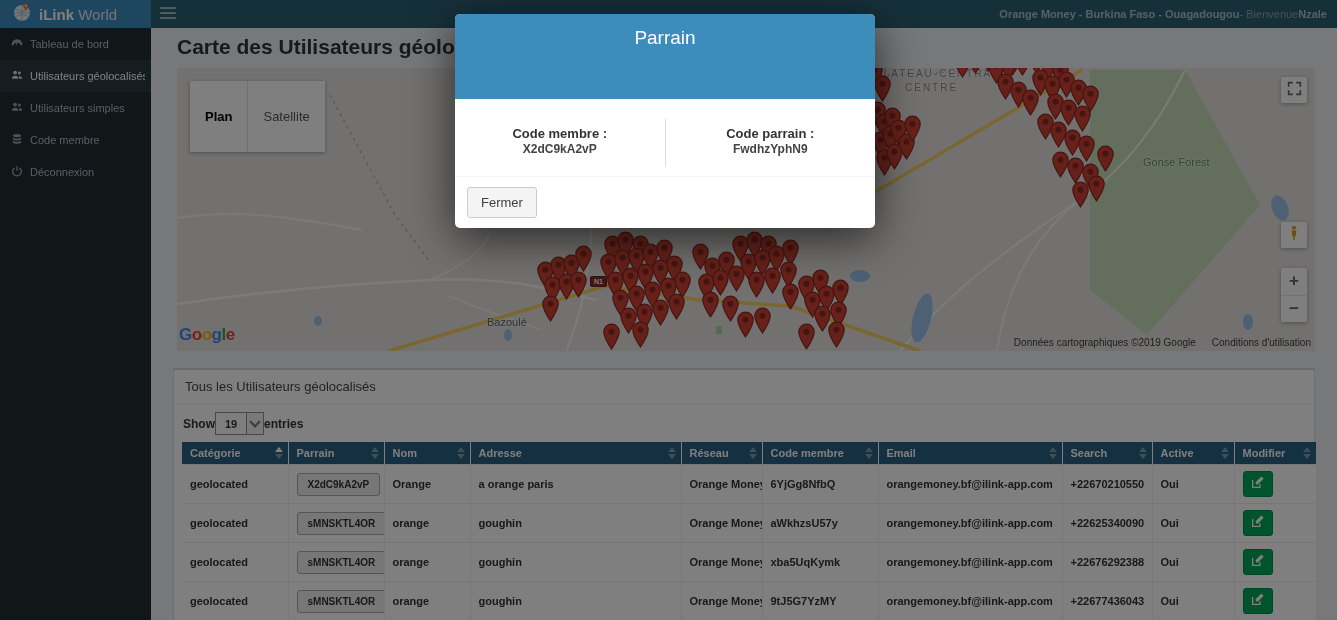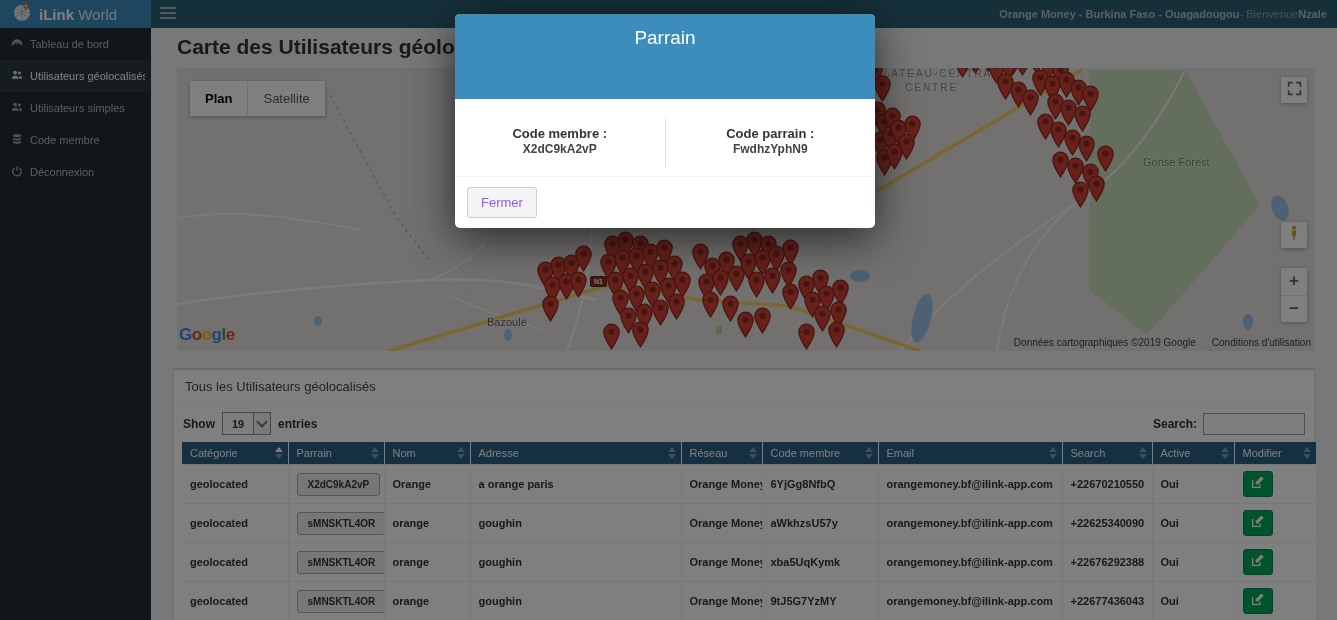--- a/index.html
+++ b/index.html
@@ -37,49 +37,49 @@
   .map-panel{position:absolute;left:26px;top:40px;width:1138px;height:283px;background:#e5e3df;overflow:hidden;}
   .map-svg{position:absolute;left:0;top:0;}
   .map-label{position:absolute;color:#6b6f74;text-shadow:0 0 2px #f5f3ef,0 0 2px #f5f3ef;white-space:nowrap;}
   .lbl-region{font-size:10px;letter-spacing:2px;color:#85878a;}
   .lbl-forest{color:#5a8f52;font-size:11px;}
   .lbl-town{font-size:11px;color:#5c6065;}
   .route-badge{position:absolute;background:#8c2f24;color:#fff;font-size:7px;font-weight:bold;
                padding:1px 3px;border-radius:2px;border:1px solid #6d241b;line-height:1;}
   .marker{position:absolute;width:17px;height:27px;margin:-27px 0 0 -8px;}
   .maptype{position:absolute;left:13px;top:13px;display:flex;gap:1px;box-shadow:0 1px 4px rgba(0,0,0,.3);z-index:3;}
-  .maptype .mt-btn{height:35px;display:flex;align-items:center;padding:0 15px;background:#fff;
+  .maptype .mt-btn{height:35px;display:flex;align-items:center;padding:18px 15px;background:#fff;
                    font-size:13px;color:#565656;cursor:pointer;}
   .maptype .mt-btn.sel{font-weight:bold;color:#000;}
   .gm-btn{position:absolute;right:8px;background:#fff;box-shadow:0 1px 4px rgba(0,0,0,.3);
           display:flex;align-items:center;justify-content:center;cursor:pointer;z-index:3;}
   .fullscreen{top:9px;width:26px;height:26px;border-radius:2px;}
   .pegman{top:154px;width:26px;height:26px;border-radius:2px;}
   .zoomctl{top:200px;width:26px;height:54px;border-radius:2px;flex-direction:column;padding:0;}
   .zoomctl .z{flex:1;width:100%;display:flex;align-items:center;justify-content:center;
               font-size:17px;font-weight:bold;color:#666;cursor:pointer;}
   .zoomctl .z + .z{border-top:1px solid #e6e6e6;}
   .google-logo{position:absolute;left:2px;bottom:6px;font-size:17px;font-weight:bold;letter-spacing:-.5px;z-index:3;}
   .attribution{position:absolute;right:4px;bottom:3px;font-size:10px;color:#3c3c3c;display:flex;gap:16px;z-index:3;}
   .attribution .terms{cursor:pointer;}
 
   
   .table-panel{position:absolute;left:22px;top:340px;width:1142px;height:400px;background:#fff;
                border:1px solid #d8dce3;border-top:2px solid #d2d6de;box-sizing:border-box;}
   .panel-heading{padding:9px 11px;font-size:13px;color:#444;border-bottom:1px solid #f4f4f4;}
   .table-controls{display:flex;justify-content:space-between;align-items:center;padding:8px 9px 7px;}
-  .dt-length{display:flex;align-items:center;gap:7px;font-size:12px;font-weight:bold;color:#333;}
+  .dt-length{display:flex;align-items:center;font-size:12px;font-weight:bold;color:#333;}
   .dt-select{display:flex;align-items:stretch;border:1px solid #8f8f8f;height:21px;background:#fdfdfd;cursor:pointer;}
   .dt-select .val{width:30px;display:flex;align-items:center;justify-content:center;font-size:11px;color:#333;}
   .dt-select .chev{width:16px;border-left:1px solid #8f8f8f;display:flex;align-items:center;justify-content:center;background:#f2f2f2;}
   .dt-select .chev i{width:6px;height:6px;border-left:2px solid #777;border-bottom:2px solid #777;transform:rotate(-45deg);margin-top:-3px;}
   .dt-search{display:flex;align-items:center;gap:6px;font-size:12px;font-weight:bold;color:#333;}
   .dt-search input{width:92px;height:20px;border:1px solid #9e9e9e;background:#fdfdfd;font-size:12px;padding:0 4px;}
   table.data{border-collapse:collapse;table-layout:fixed;width:calc(100% - 16px);margin:0 8px;}
-  table.data th{background:#2a6080;color:#fff;font-size:11px;text-align:left;font-weight:normal;
+  table.data th{background:#2a6080;color:#fff;font-size:11px;text-align:left;font-weight:bold;
                 padding:5px 18px 5px 8px;position:relative;border-left:1px solid #fff;white-space:nowrap;overflow:hidden;}
   table.data th:first-child{border-left:none;}
   .sort{position:absolute;right:5px;top:50%;margin-top:-6px;width:8px;height:12px;}
   .sort i{position:absolute;left:0;width:0;height:0;border-left:4px solid transparent;border-right:4px solid transparent;}
   .sort .up{top:0;border-bottom:5px solid rgba(255,255,255,.4);}
   .sort .dn{bottom:0;border-top:5px solid rgba(255,255,255,.4);}
   th.sorted .sort .up{border-bottom-color:#fff;}
   table.data td{font-size:11px;font-weight:bold;color:#333;padding:6px 8px;height:24px;
                 border-top:1px solid #ededed;border-left:1px solid #f0f0f0;background:#fff;
                 white-space:nowrap;overflow:hidden;box-sizing:border-box;}
@@ -95,21 +95,21 @@
          border-radius:5px;overflow:hidden;box-shadow:0 10px 45px rgba(0,0,0,.65);}
   .modal-header{background:#3c8dbc;height:85px;box-sizing:border-box;padding-top:13px;text-align:center;}
   .modal-title{color:#fff;font-size:19px;font-weight:normal;margin:0;}
   .modal-body{padding-top:20px;}
   .m-row{display:flex;}
   .m-cell{flex:1;text-align:center;padding:7px 6px 11px;border-left:1px solid #ddd;}
   .m-row .m-cell:first-child{border-left:none;}
   .m-label{font-size:13px;font-weight:bold;color:#333;}
   .m-value{font-size:12px;font-weight:bold;color:#444;margin-top:1px;}
   .modal-footer{border-top:1px solid #f4f4f4;margin-top:9px;padding:10px 12px;}
-  .close-btn{font-family:inherit;font-size:13px;color:#8b5cf6;background:#f4f4f4;border:1px solid #ccc;
+  .close-btn{font-family:inherit;font-size:13px;color:#404040;background:#f4f4f4;border:1px solid #ccc;
              border-radius:3px;padding:7px 13px;cursor:pointer;}
 </style>
 </head>
 <body>
 
 <header class="topbar">
   <div class="logo">
     <span>
       <svg width="20" height="20" viewBox="0 0 24 24">
         <circle cx="12" cy="13" r="9.5" fill="#e9eff3"></circle>
@@ -678,24 +678,20 @@
     <div class="table-controls">
       <div class="dt-length">
         <span>Show</span>
         <div class="dt-select">
           <span class="val">19</span>
           <span class="chev">
               <i></i>
             </span>
         </div>
         <span>entries</span>
-      </div>
-      <div class="dt-search">
-        <span>Search:</span>
-        <input type="text" value="" style="">
       </div>
     </div>
     <table class="data">
       <colgroup id="table-cols">
           <col style="width: 106px;">
           <col style="width: 96px;">
           <col style="width: 86px;">
           <col style="width: 211px;">
           <col style="width: 81px;">
           <col style="width: 116px;">

